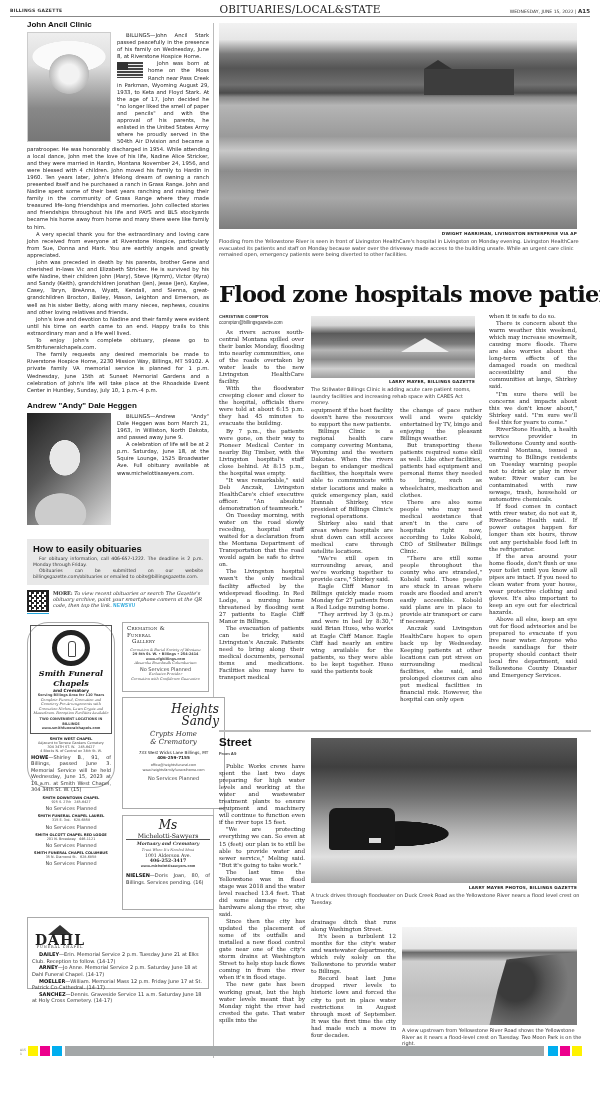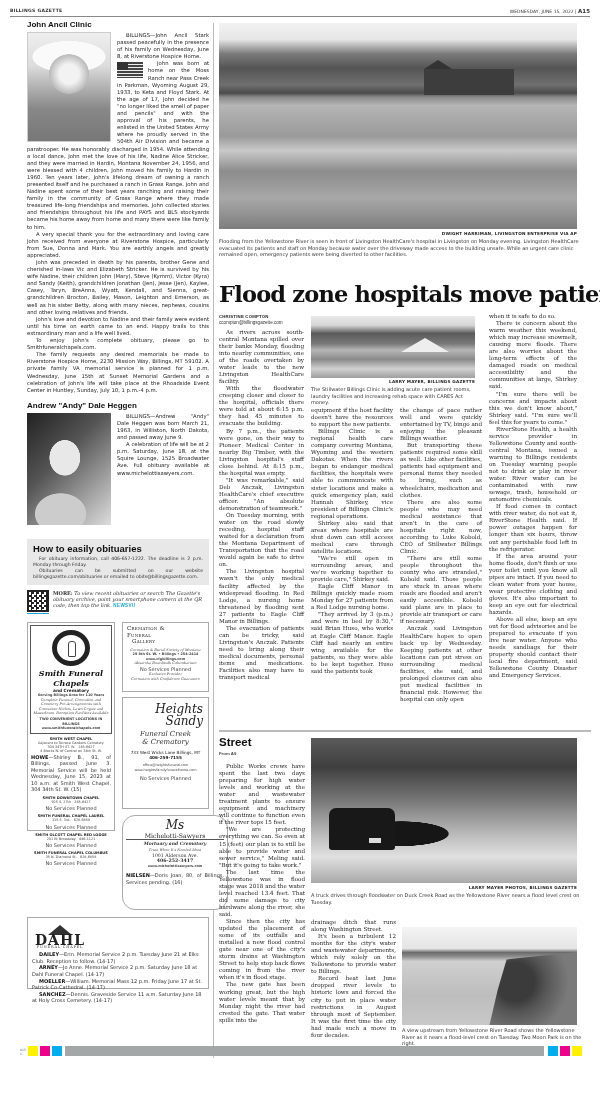--- a/index.html
+++ b/index.html
@@ -40,41 +40,41 @@
   .more-row { display: flex; gap: 4px; margin-top: 5px; align-items: flex-start; }
   .qr { width: 22px; height: 22px; flex: none; background:
      conic-gradient(#222 25%, #fff 0 50%, #222 0 75%, #fff 0) 0 0/5px 5px; border: 2px solid #222; }
   .more-text { font-family: "DejaVu Serif", serif; font-size: 5px; line-height: 6.3px; font-style: italic; color: #333; }
   .more-text b { font-style: normal; }
   .newsvu { color: #1fa3d9; font-weight: bold; font-style: normal; font-family: "Liberation Sans", sans-serif; font-size: 4.5px; letter-spacing: 0.4px; }
   .qr-underline { height: 1.5px; background: #1fa3d9; width: 22px; margin-top: 1px; }
 
   .ads { position: relative; height: 290px; margin-top: 8px; }
   .ad { position: absolute; border: 1px solid #aaa; background: #fff; text-align: center; }
-  .ad-smith { left: 0; top: 0; width: 88px; height: 209px; }
+  .ad-smith { left: 0; top: 0; width: 88px; height: 166px; border-radius: 21px; }
   .smith-inner { border: 1px solid #555; margin: 2px; padding: 2px; }
   .wreath { width: 38px; height: 36px; margin: 2px auto 0; border-radius: 50%; border: 5px solid #222; position: relative; }
   .wreath::after { content: ""; position: absolute; left: 11px; top: 6px; width: 6px; height: 14px; border: 1px solid #444; border-radius: 3px 3px 1px 1px; }
   .smith-title { font-family: "DejaVu Serif", serif; font-style: italic; font-weight: bold; font-size: 8px; color: #111; margin-top: 2px; }
   .small-bold { font-size: 4.3px; font-weight: bold; color: #222; }
   .tiny { font-size: 3.4px; line-height: 4.4px; color: #444; }
   .tiny-it { font-family: "DejaVu Serif", serif; font-style: italic; font-size: 3.5px; line-height: 4.4px; color: #444; }
   .chapel-name { font-size: 3.6px; font-weight: bold; color: #222; margin-top: 3px; }
   .nsp { font-size: 5px; color: #444; margin-top: 1px; }
   .obit-small { font-size: 5px; line-height: 6.5px; text-align: justify; padding: 0 3px; color: #333; }
   .obit-small b { color: #111; }
 
   .ad-cremation { left: 95px; top: 0; width: 87px; height: 70px; }
   .crem-title { font-family: "DejaVu Serif", serif; font-size: 5.5px; text-align: left; padding: 2px 0 0 4px; line-height: 6.5px; letter-spacing: 0.3px; font-variant: small-caps; color: #222; }
-  .ad-heights { left: 95px; top: 75px; width: 87px; height: 112px; }
+  .ad-heights { left: 95px; top: 75px; width: 103px; height: 112px; }
   .heights-title { font-family: "DejaVu Serif", serif; font-style: italic; font-size: 12px; line-height: 12px; color: #222; text-align: right; padding-right: 5px; margin-top: 5px; }
   .heights-sub { font-family: "DejaVu Serif", serif; font-style: italic; font-size: 7px; line-height: 8px; color: #333; margin-top: 3px; }
   .heights-addr { font-size: 4.2px; color: #222; margin-top: 4px; }
   .heights-phone { font-size: 4.2px; color: #222; font-weight: bold; }
-  .ad-mich { left: 95px; top: 193px; width: 106px; height: 95px; border-radius: 13px; }
+  .ad-mich { left: 95px; top: 193px; width: 92px; height: 95px; }
   .mich-logo { font-family: "DejaVu Serif", serif; font-style: italic; font-size: 12px; color: #222; margin-top: 2px; }
   .mich-name { font-family: "DejaVu Serif", serif; font-size: 6.2px; color: #222; border-bottom: 1px solid #555; margin: 0 3px; }
   .mich-sub { font-family: "DejaVu Serif", serif; font-style: italic; font-weight: bold; font-size: 4.5px; color: #333; margin-top: 1px; }
   .mich-addr { font-family: "DejaVu Serif", serif; font-size: 4.7px; color: #333; line-height: 5.5px; }
 
   .ad-dahl { position: relative; border: 1px solid #aaa; padding: 3px 4px 4px; margin-top: 5px; height: 72px; }
   .dahl-head { display: flex; align-items: flex-end; gap: 6px; height: 28px; }
   .dahl-logo { width: 56px; text-align: center; position: relative; }
   .dahl-mtn { width: 0; height: 0; margin: 0 auto; border-left: 12px solid transparent; border-right: 12px solid transparent; border-bottom: 10px solid #333; }
   .dahl-word { font-family: "DejaVu Serif", serif; font-weight: bold; font-size: 14px; letter-spacing: 1px; line-height: 10px; color: #222; }
@@ -124,20 +124,21 @@
 
   .footer-bar { position: absolute; top: 1046px; height: 10px; background: #a3a7a8; }
   .swatch { position: absolute; top: 1046px; width: 10px; height: 10px; }
   .pg-small { position: absolute; left: 20px; top: 1049px; font-size: 3px; color: #666; line-height: 3.5px; }
 </style>
 </head>
 <body>
 
 <div class="masthead">
   <span class="mh-left">BILLINGS GAZETTE</span>
+  <div class="mh-center">OBITUARIES/LOCAL&amp;STATE</div>
   <span class="mh-right"><span>WEDNESDAY, JUNE 15, 2022</span> | <b>A15</b></span>
 </div>
 
 <div class="divider-v"></div>
 
 <div class="leftcol">
   <div class="obit-name">John Ancil Clinic</div>
   <div class="obit-body">
     <div class="photo photo-stark"></div>
     <p>BILLINGS—John Ancil Stark passed peacefully in the presence of his family on Wednesday, June 8, at Riverstone Hospice Home.</p>
@@ -220,21 +221,21 @@
       <div class="tiny-it">Exclusive Provider</div>
       <div class="tiny-it">Cremation with Confidence Guarantee</div>
     </div>
 
     <div class="ad ad-heights">
       <div class="heights-title">
         <div>Heights</div>
         <div>Sandy</div>
       </div>
       <div class="heights-sub">
-        <div>Funeral Creek</div>
+        <div>Crypts Home</div>
         <div>&amp; Crematory</div>
       </div>
       <div class="heights-addr">733 West Wicks Lane Billings, MT</div>
       <div class="heights-phone">406-259-7155</div>
       <div class="tiny" style="margin-top:3px">office@heightsfuneral.com</div>
       <div class="tiny">www.heightsfamilyfuneralhome.com</div>
       <div class="nsp" style="margin-top:3px">No Services Planned</div>
     </div>
 
     <div class="ad ad-mich">

